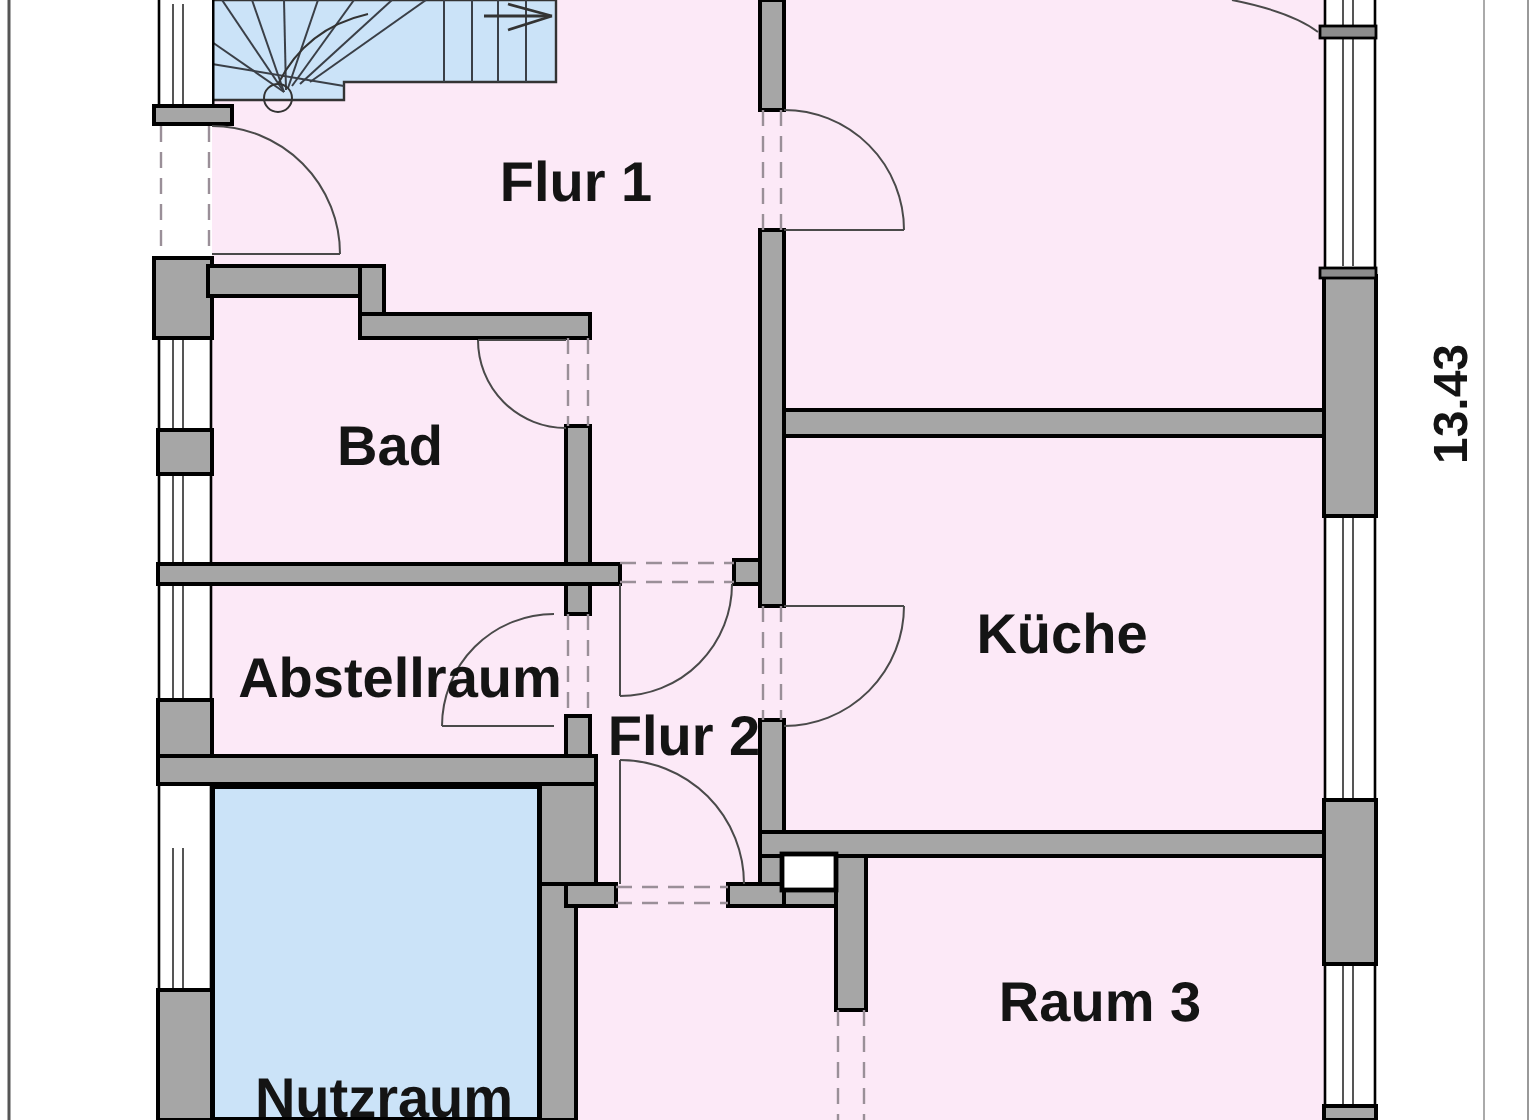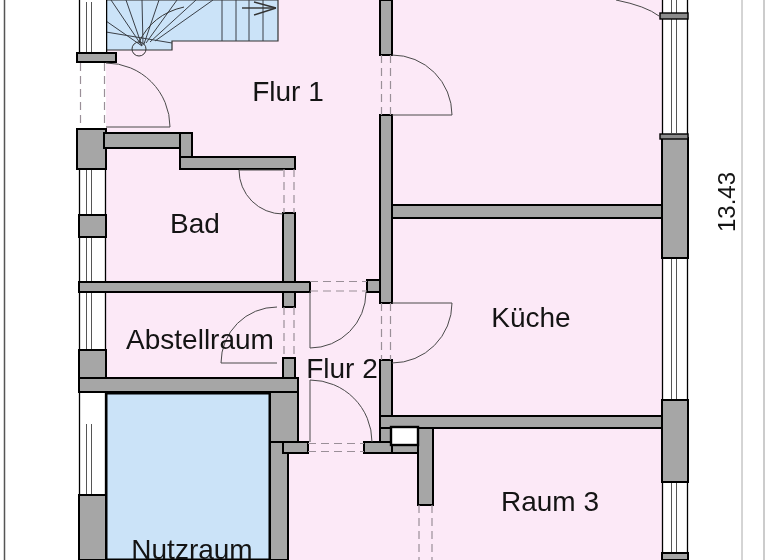--- a/index.html
+++ b/index.html
@@ -1,16 +1,16 @@
 <!DOCTYPE html>
 <html><head>
 <meta charset="utf-8">
 <style>
   html,body{margin:0;padding:0;background:#fff;}
-  .canvas{position:relative;width:768px;height:560px;overflow:hidden;background:#1d4ed8;}
+  .canvas{position:relative;width:768px;height:560px;overflow:hidden;background:#1d4ed8;font-weight:bold;}
   svg{display:block;}
   text.room-label{font-family:"Liberation Sans","DejaVu Sans",sans-serif;font-size:28px;fill:#141414;}
   text.dim-label{font-family:"Liberation Sans","DejaVu Sans",sans-serif;font-size:24px;fill:#141414;}
 </style>
 </head>
 <body>
 
 <div class="canvas">
 <svg width="768" height="560" viewBox="0 0 768 560" xmlns="http://www.w3.org/2000/svg">
 

